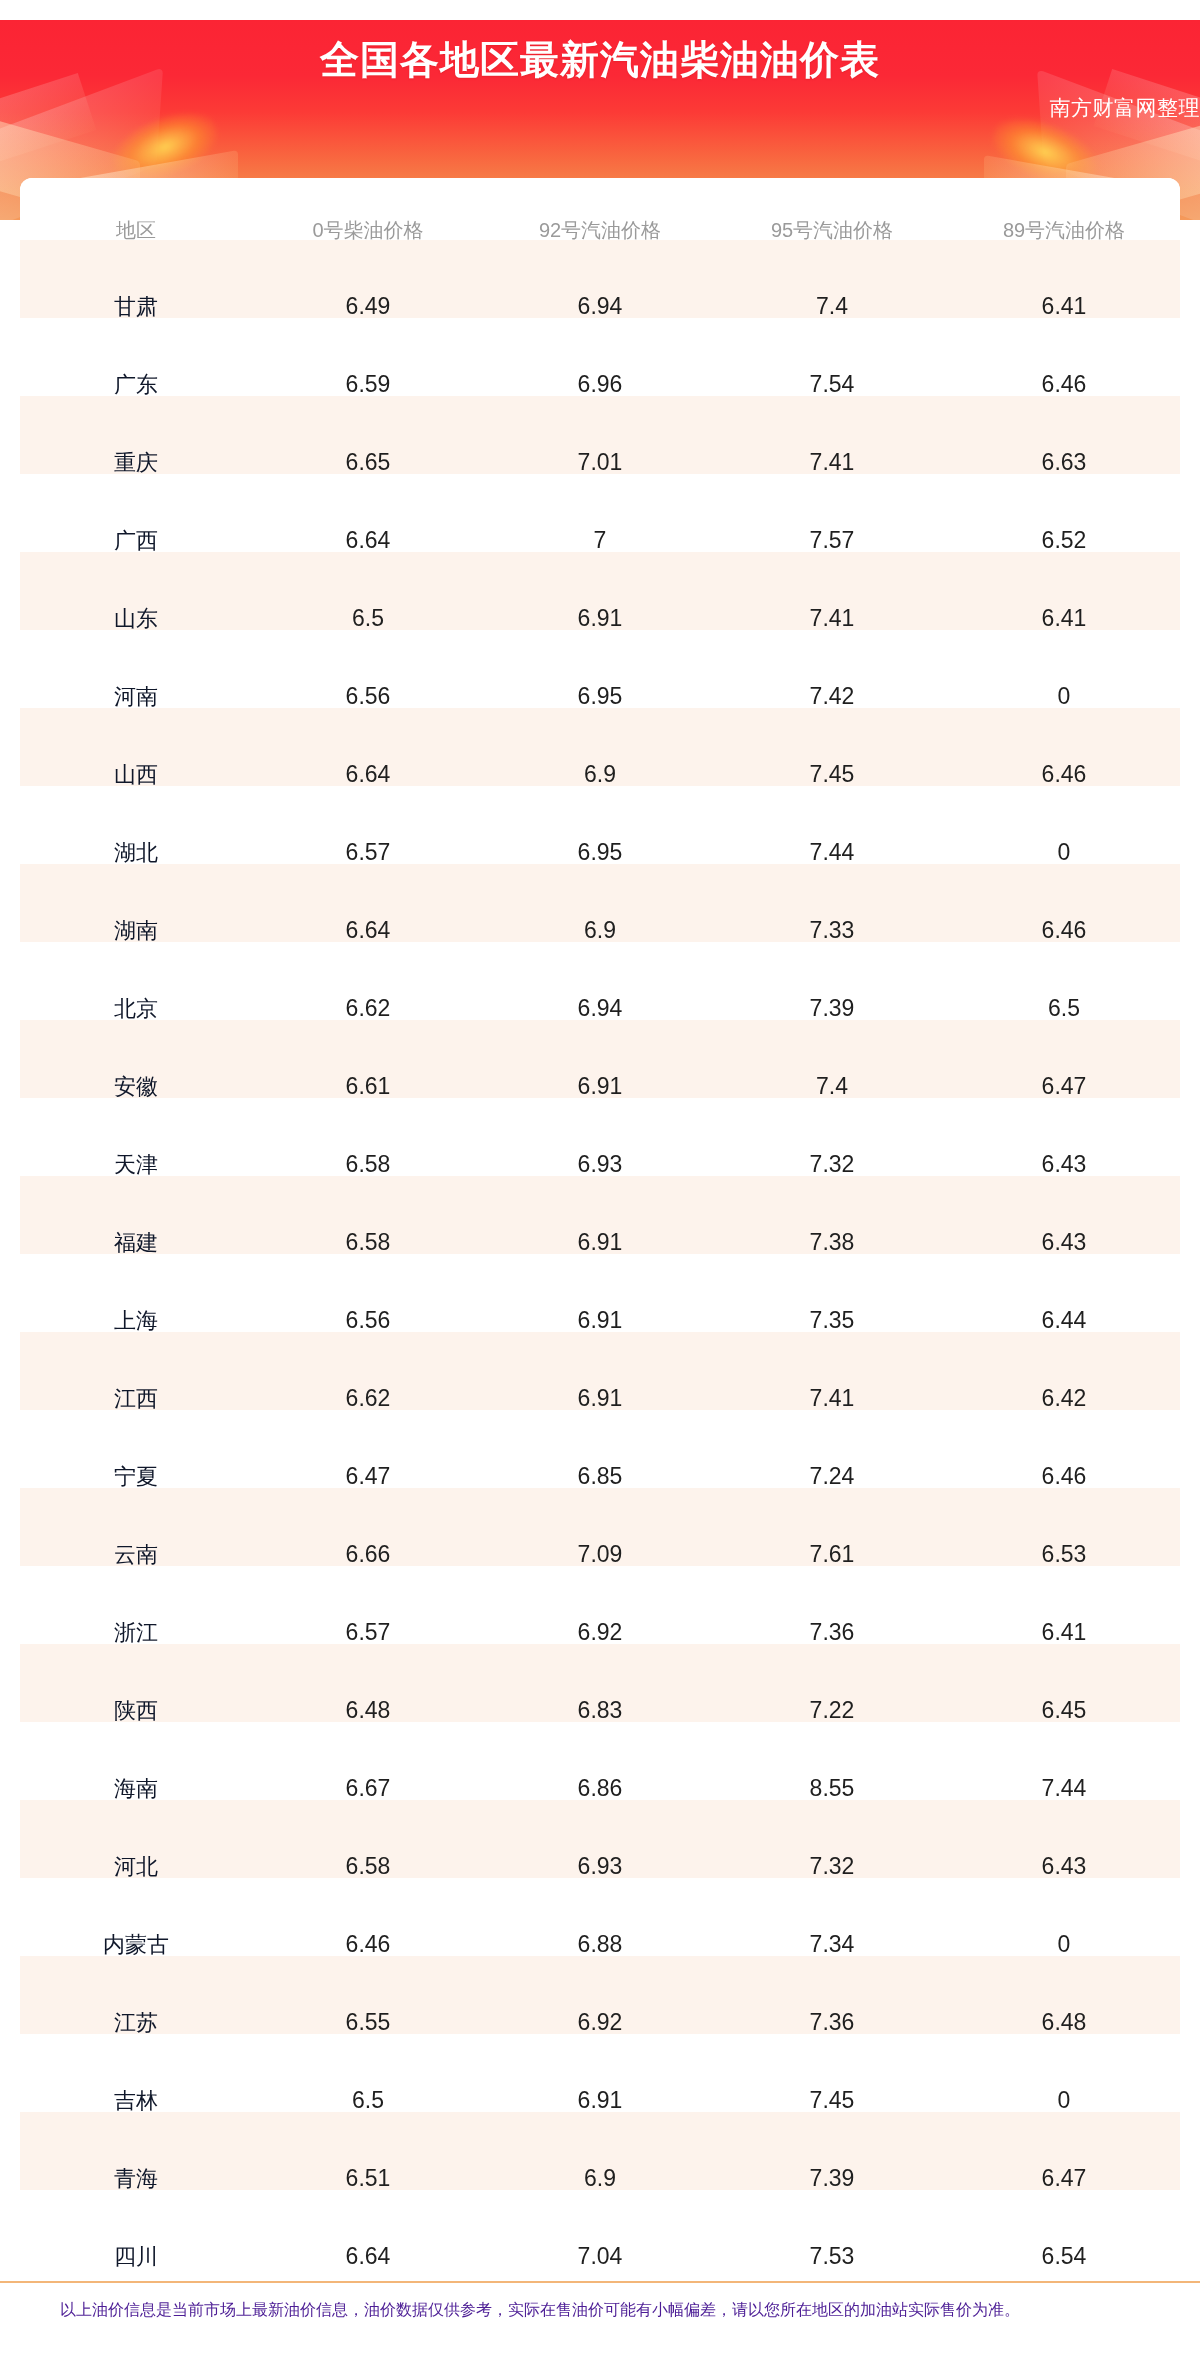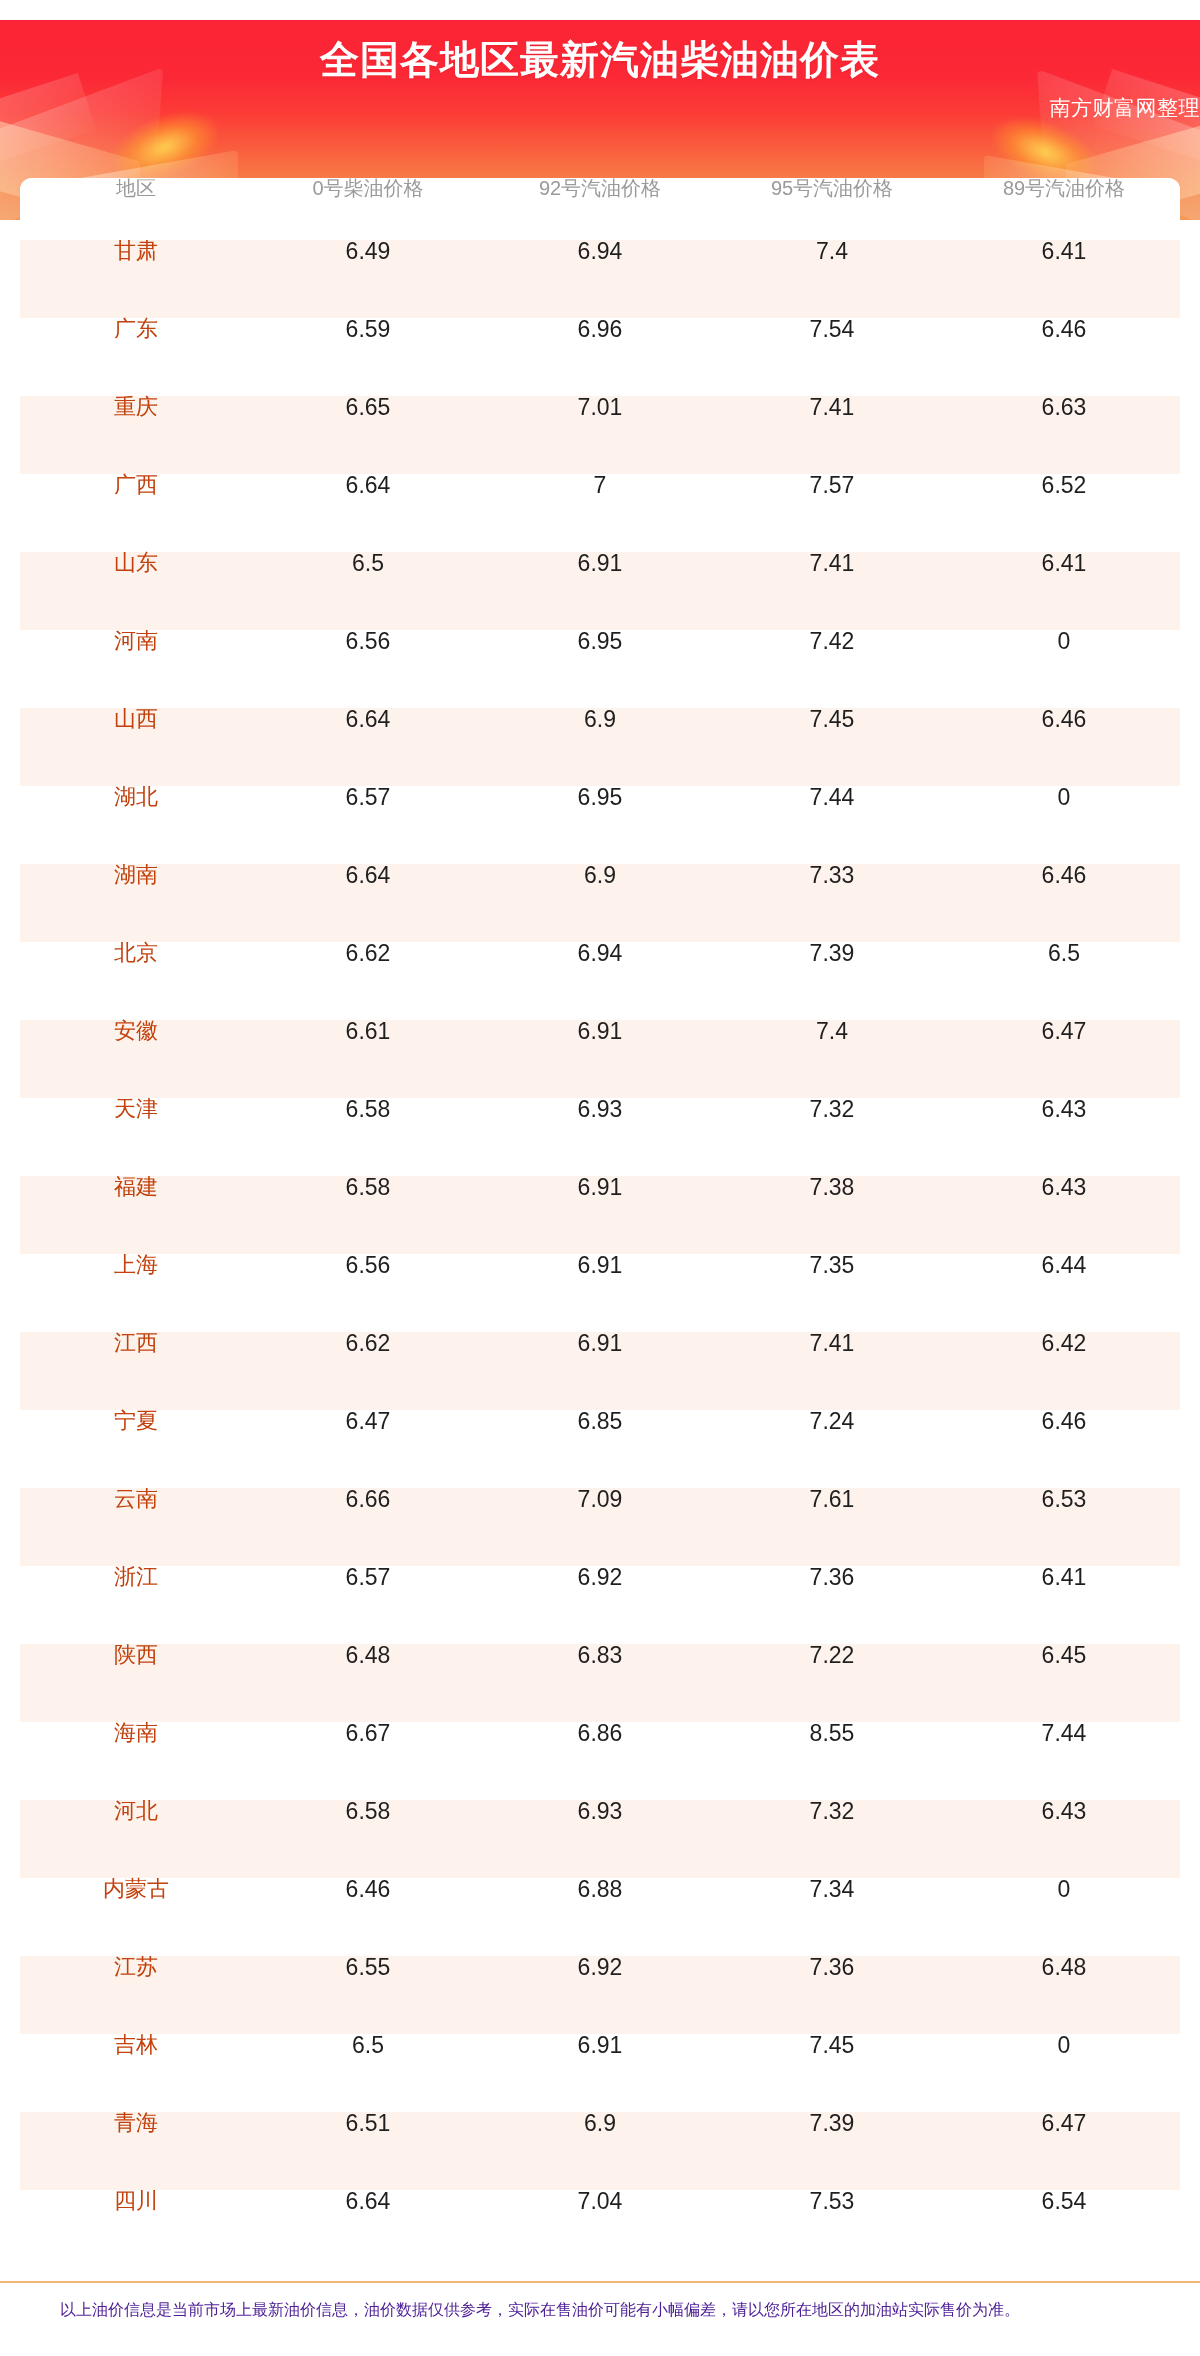--- a/index.html
+++ b/index.html
@@ -141,21 +141,21 @@
     top: 178px;
     width: 1160px;
     border-radius: 12px 12px 0 0;
     background: #ffffff;
     overflow: hidden;
   }
 
   .row {
     display: flex;
     width: 100%;
-    align-items: flex-start;
+    align-items: flex-end;
   }
 
   .head-row {
     height: 62px;
     background: #ffffff;
   }
   .head-row .cell {
     color: #9a9a9a;
     font-size: 20px;
     font-weight: normal;
@@ -166,21 +166,21 @@
   .data-row.base { background: #ffffff; }
 
   .cell {
     flex: 0 0 20%;
     text-align: center;
     font-size: 22px;
     color: #2b2b2b;
     line-height: 1;
     white-space: nowrap;
   }
-  .cell.region { font-size: 22px; color: #c2410c; }
+  .cell.region { font-size: 22px; color: #0f172a; }
   .cell.price  { font-size: 23px; color: #1f1f1f; }
 
   
   .watermark {
     position: absolute;
     left: 215px;
     top: 1240px;
     width: 420px;
     height: 150px;
     pointer-events: none;

